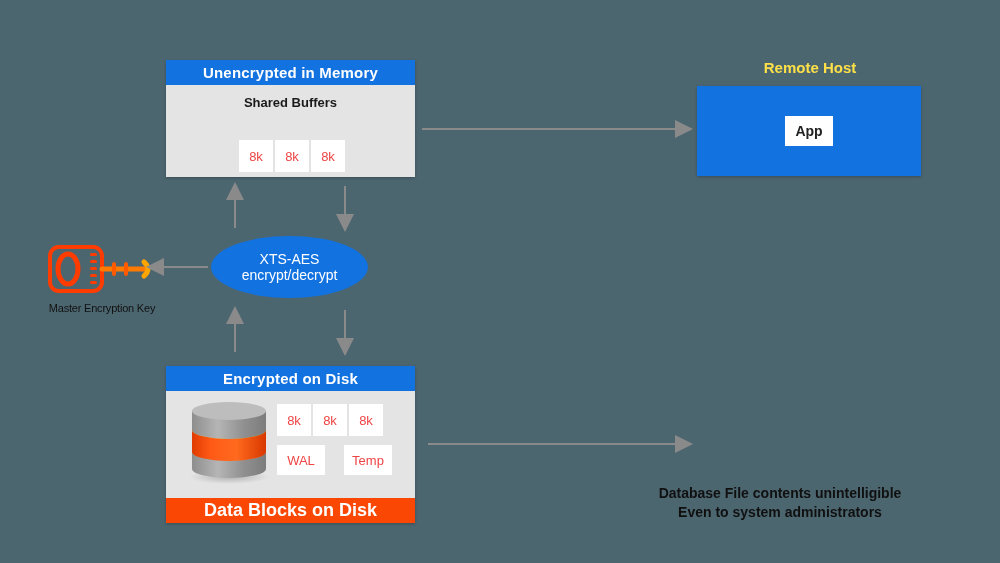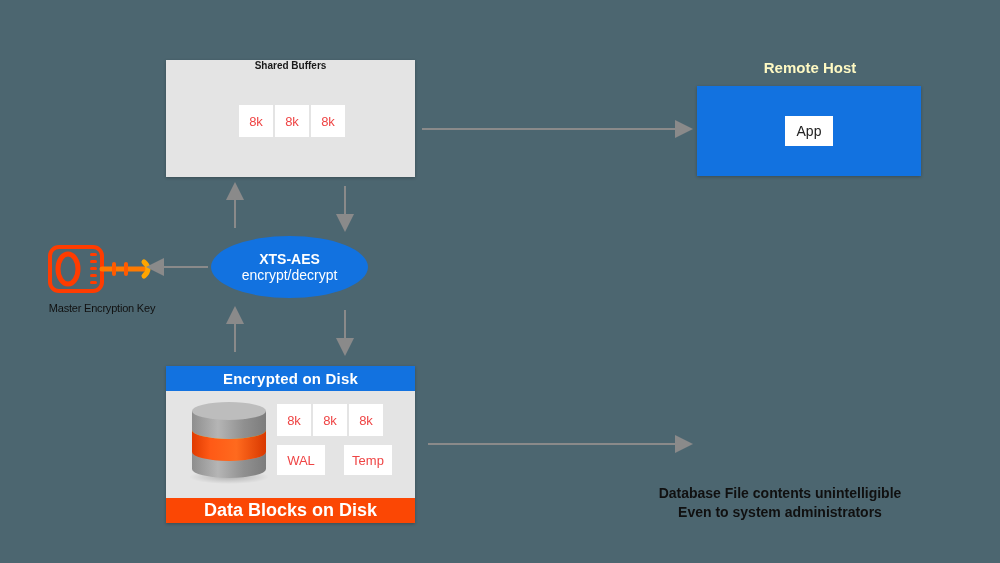--- a/index.html
+++ b/index.html
@@ -45,24 +45,24 @@
     text-align: center;
     line-height: 25px;
     height: 25px;
     position: absolute;
     left: 0; right: 0; bottom: 0;
   }
   .panel-body { position: relative; }
 
   .section-label {
     text-align: center;
-    font-size: 10px;
+    font-size: 13px;
     font-weight: bold;
     color: #1a1a1a;
-    margin-top: 0;
+    margin-top: 10px;
   }
 
   
   .chip {
     background: #ffffff;
     color: #ef4444;
     font-size: 13px;
     text-align: center;
     display: flex;
     align-items: center;
@@ -74,36 +74,37 @@
 
   .chip-row {
     position: absolute;
     display: flex;
     gap: 2px;
   }
 
   
   .remote-title {
     position: absolute;
-    color: #fef9c3;
+    color: #fde047;
     font-weight: bold;
     font-size: 15px;
     text-align: center;
     width: 260px;
     left: 680px;
     top: 59px;
   }
   .remote-box {
     position: absolute;
     left: 697px;
     top: 86px;
     width: 224px;
     height: 90px;
     background: #1272e0;
     box-shadow: 0 1px 3px rgba(0,0,0,0.25);
+    font-weight: bold;
   }
   .app-chip {
     position: absolute;
     left: 88px;
     top: 30px;
     width: 48px;
     height: 30px;
     background: #ffffff;
     color: #222;
     font-size: 14px;
@@ -121,21 +122,21 @@
     height: 62px;
     background: #1272e0;
     border-radius: 50%;
     color: #ffffff;
     display: flex;
     flex-direction: column;
     align-items: center;
     justify-content: center;
     line-height: 1.15;
   }
-  .ellipse .l1 { font-size: 14px; font-weight: bold; }
+  .ellipse .l1 { font-size: 14px; font-weight: normal; }
   .ellipse .l2 { font-size: 14px; }
 
   
   .key-wrap { position: absolute; left: 38px; top: 240px; width: 128px; }
   .key-label {
     text-align: center;
     font-size: 11px;
     font-weight: normal;
     color: #111;
     margin-top: 2px;
@@ -176,20 +177,21 @@
 
   
   .arrows { position: absolute; left: 0; top: 0; width: 1000px; height: 563px; pointer-events: none; }
 </style>
 </head>
 <body>
 
 <div class="stage">
 
   <div class="panel" style="left:166px; top:60px; width:249px; height:117px;">
+    <div class="panel-header">Unencrypted in Memory</div>
     <div class="panel-body" style="height:92px;">
       <div class="section-label">Shared Buffers</div>
       <div class="chip-row" style="left:73px; top:45px;">
         <div class="chip chip-8k">8k</div>
         <div class="chip chip-8k">8k</div>
         <div class="chip chip-8k">8k</div>
       </div>
     </div>
   </div>
 

